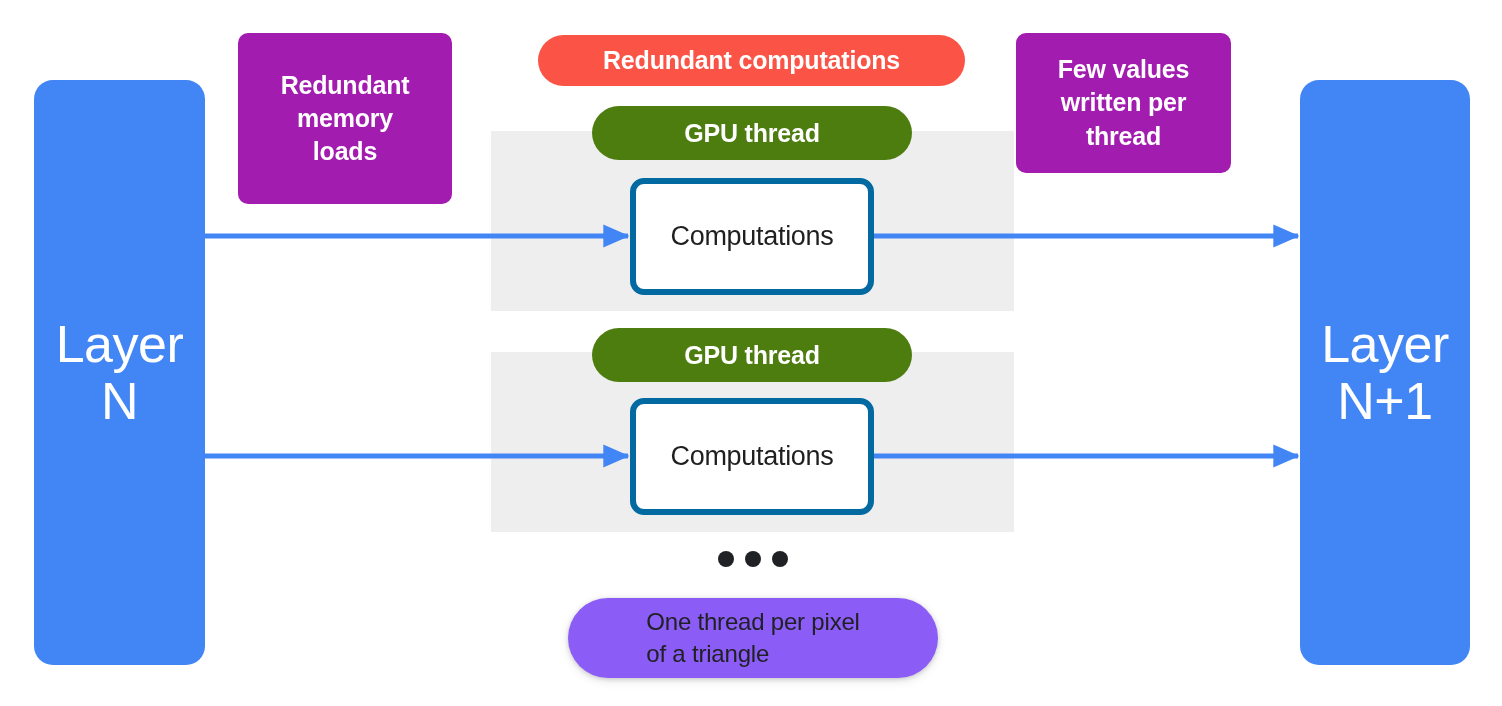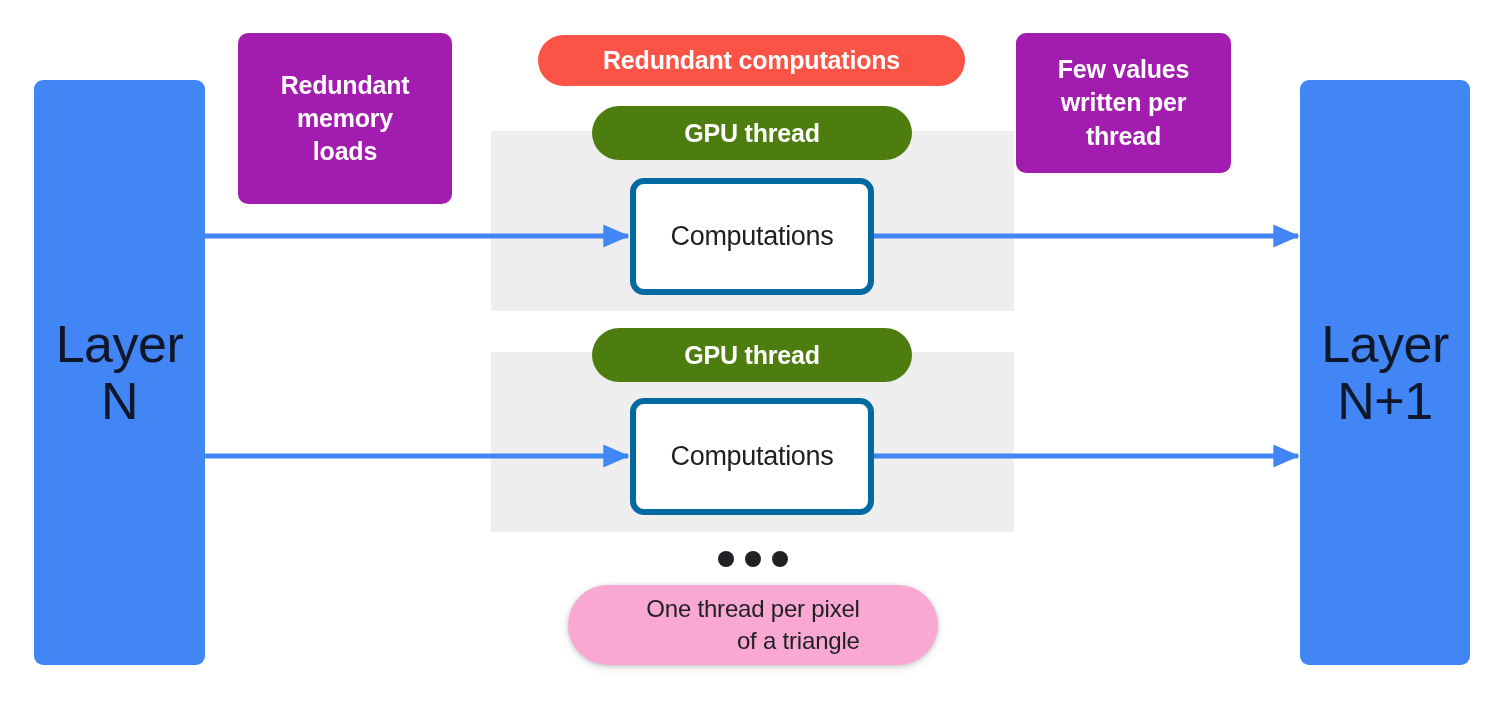--- a/index.html
+++ b/index.html
@@ -15,25 +15,25 @@
     width: 1502px;
     height: 706px;
     background: #ffffff;
     overflow: hidden;
   }
 
   
   .layer-slab {
     position: absolute;
     background: #4285f4;
-    border-radius: 9px;
-    display: flex;
-    align-items: center;
-    justify-content: center;
-    color: #0f172a;
+    border-radius: 19px;
+    display: flex;
+    align-items: center;
+    justify-content: center;
+    color: #ffffff;
     font-size: 52px;
     line-height: 1.08;
     font-weight: 400;
     text-align: center;
     letter-spacing: -0.5px;
     white-space: pre-line;
   }
   #layer-n     { left: 34px;   top: 80px; width: 171px; height: 585px; }
   #layer-n1    { left: 1300px; top: 80px; width: 170px; height: 585px; }
 
@@ -151,33 +151,33 @@
     width: 16px;
     height: 16px;
     border-radius: 50%;
     background: #202124;
   }
 
   
   #caption-pill {
     position: absolute;
     left: 568px;
-    top: 585px;
+    top: 598px;
     width: 370px;
     height: 80px;
-    background: #f9a8d4;
+    background: #8b5cf6;
     border-radius: 40px;
     box-shadow: 0 1px 4px rgba(60,64,67,0.22), 0 3px 10px rgba(60,64,67,0.13);
     display: flex;
     align-items: center;
     justify-content: center;
     color: #202124;
     font-size: 24px;
     line-height: 1.32;
-    text-align: right;
+    text-align: left;
     letter-spacing: -0.2px;
     white-space: pre-line;
   }
 </style>
 </head>
 <body>
 
 <div id="canvas">
 
   <div class="thread-band" id="band-1"></div>

